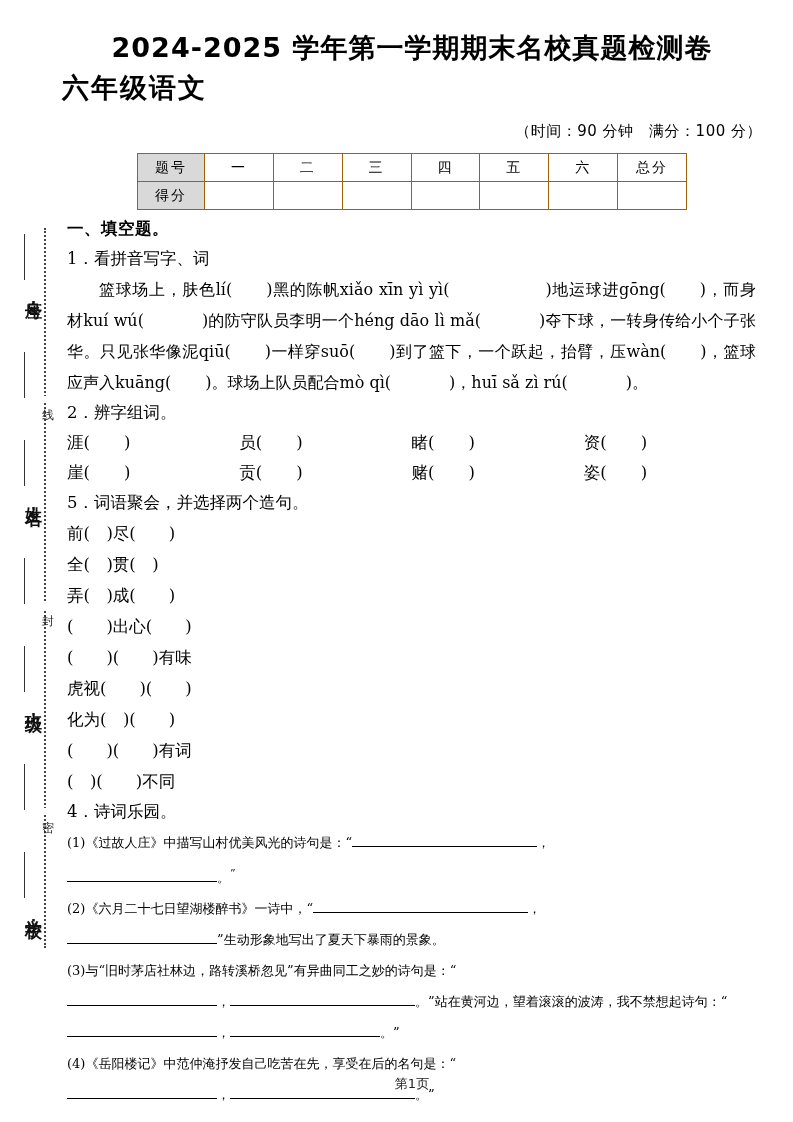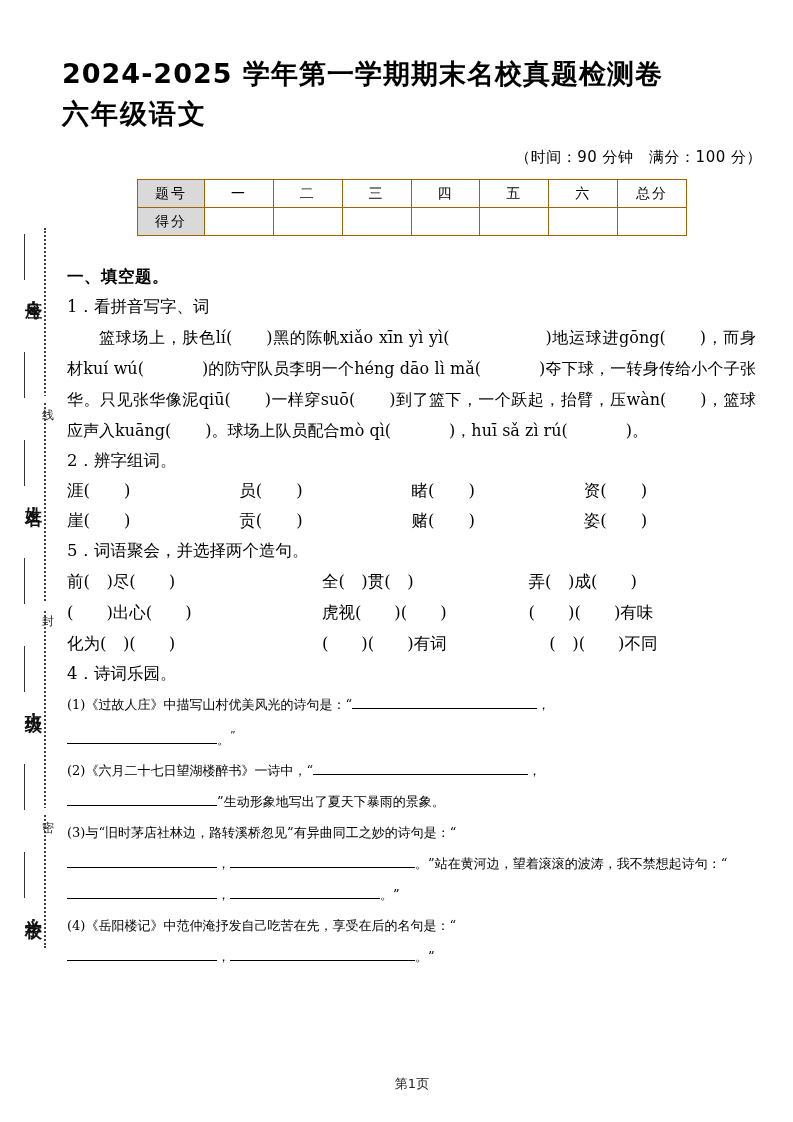--- a/index.html
+++ b/index.html
@@ -71,24 +71,24 @@
     top: 0;
     width: 700px;
     height: 1122px;
   }
 
   .doc-title {
     font-family: "DejaVu Sans", "Liberation Sans", sans-serif;
     font-weight: bold;
     font-size: 27px;
     line-height: 40px;
-    text-align: left;
+    text-align: center;
     letter-spacing: 1px;
     margin: 0;
-    padding-top: 54px;
+    padding-top: 28px;
     color: #000;
   }
   .doc-subtitle {
     font-family: "DejaVu Sans", "Liberation Sans", sans-serif;
     font-weight: bold;
     font-size: 27px;
     line-height: 40px;
     text-align: left;
     letter-spacing: 2px;
     margin: 0;
@@ -122,21 +122,21 @@
     font-family: "DejaVu Serif", "Liberation Serif", serif;
     letter-spacing: 2px;
   }
   table.score-table td.rowhead {
     background: #d9d9d9;
     width: 64px;
   }
 
   
   #content {
-    margin-top: 26px;
+    margin-top: 4px;
     padding-left: 5px;
     padding-right: 6px;
     font-size: 16.5px;
     line-height: 30px;
   }
   .sec-title {
     font-family: "DejaVu Sans", "Liberation Sans", sans-serif;
     font-weight: bold;
     font-size: 16.5px;
     line-height: 30px;
@@ -165,20 +165,21 @@
   }
   .word-grid .cell {
     width: 25%;
     font-size: 16.5px;
   }
   .word-grid .cell .paren { letter-spacing: 0; }
 
   .idiom-grid {
     display: flex;
     line-height: 31px;
+    flex-direction: column;
   }
   .idiom-grid .cell { font-size: 16.5px; }
   .idiom-grid .c1 { width: 37%; }
   .idiom-grid .c2 { width: 33%; }
   .idiom-grid .c3 { width: 30%; }
 
   .poem-q {
     font-size: 13px;
     line-height: 31px;
   }
@@ -289,22 +290,22 @@
 
     <div class="q-title">5．词语聚会，并选择两个造句。</div>
 
     <div class="idiom-grid">
       <div class="cell c1">前(　)尽(　　)</div>
       <div class="cell c3">全(　)贯(　)</div>
       <div class="cell c2">弄(　)成(　　)</div>
     </div>
     <div class="idiom-grid">
       <div class="cell c1">(　　)出心(　　)</div>
+      <div class="cell c2">(　　)(　　)有味</div>
       <div class="cell c3">虎视(　　)(　　)</div>
-      <div class="cell c2">(　　)(　　)有味</div>
     </div>
     <div class="idiom-grid">
       <div class="cell c1">化为(　)(　　)</div>
       <div class="cell c2">(　　)(　　)有词</div>
       <div class="cell c3">(　)(　　)不同</div>
     </div>
 
     <div class="q-title">4．诗词乐园。</div>
 
     <div class="poem-q"><span>(1)《过故人庄》中描写山村优美风光的诗句是：“</span><span class="blank b-lg"></span><span>，</span><br><span class="blank b-md"></span><span>。</span><sup>”</sup></div>

